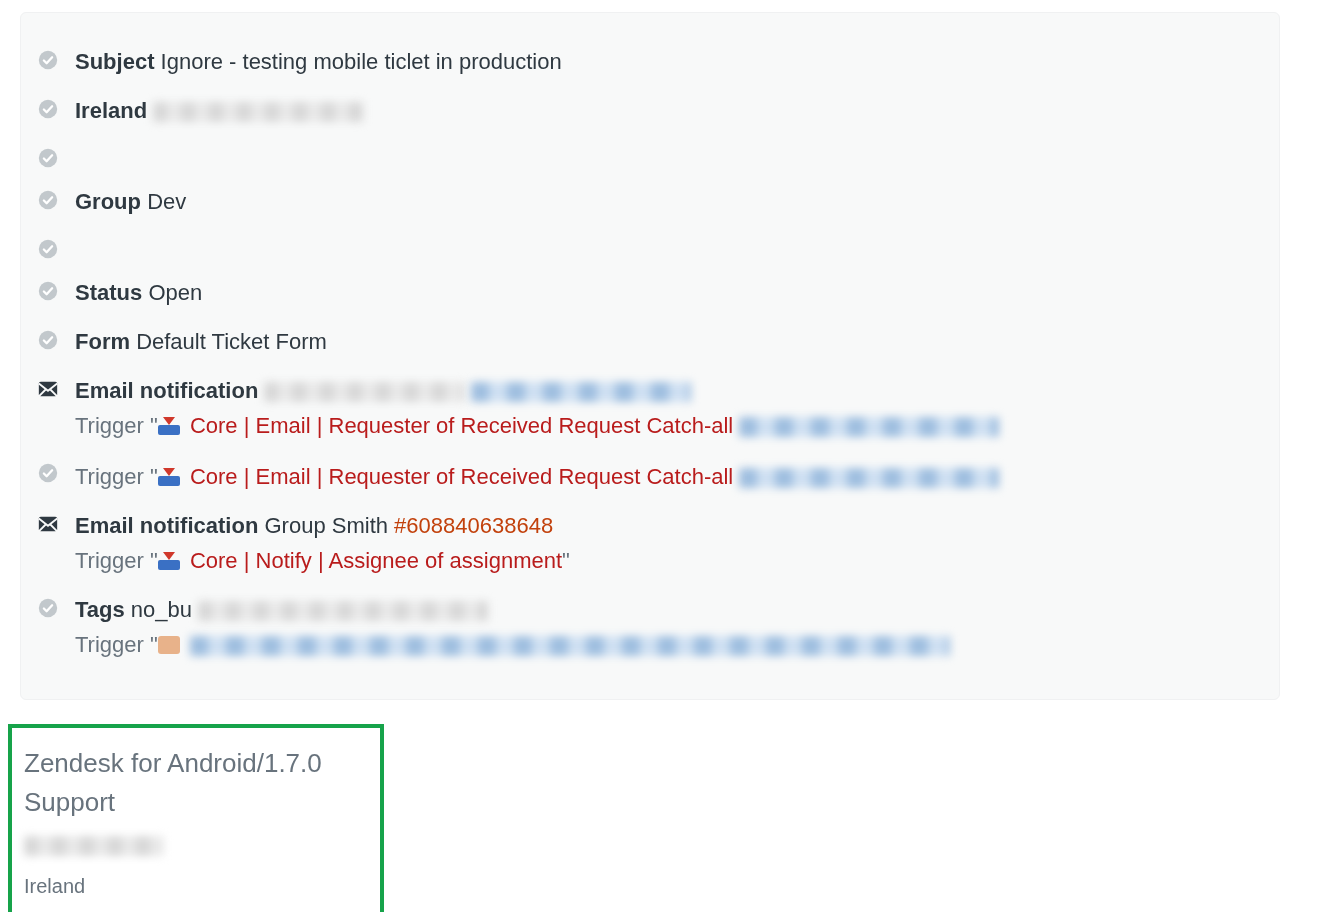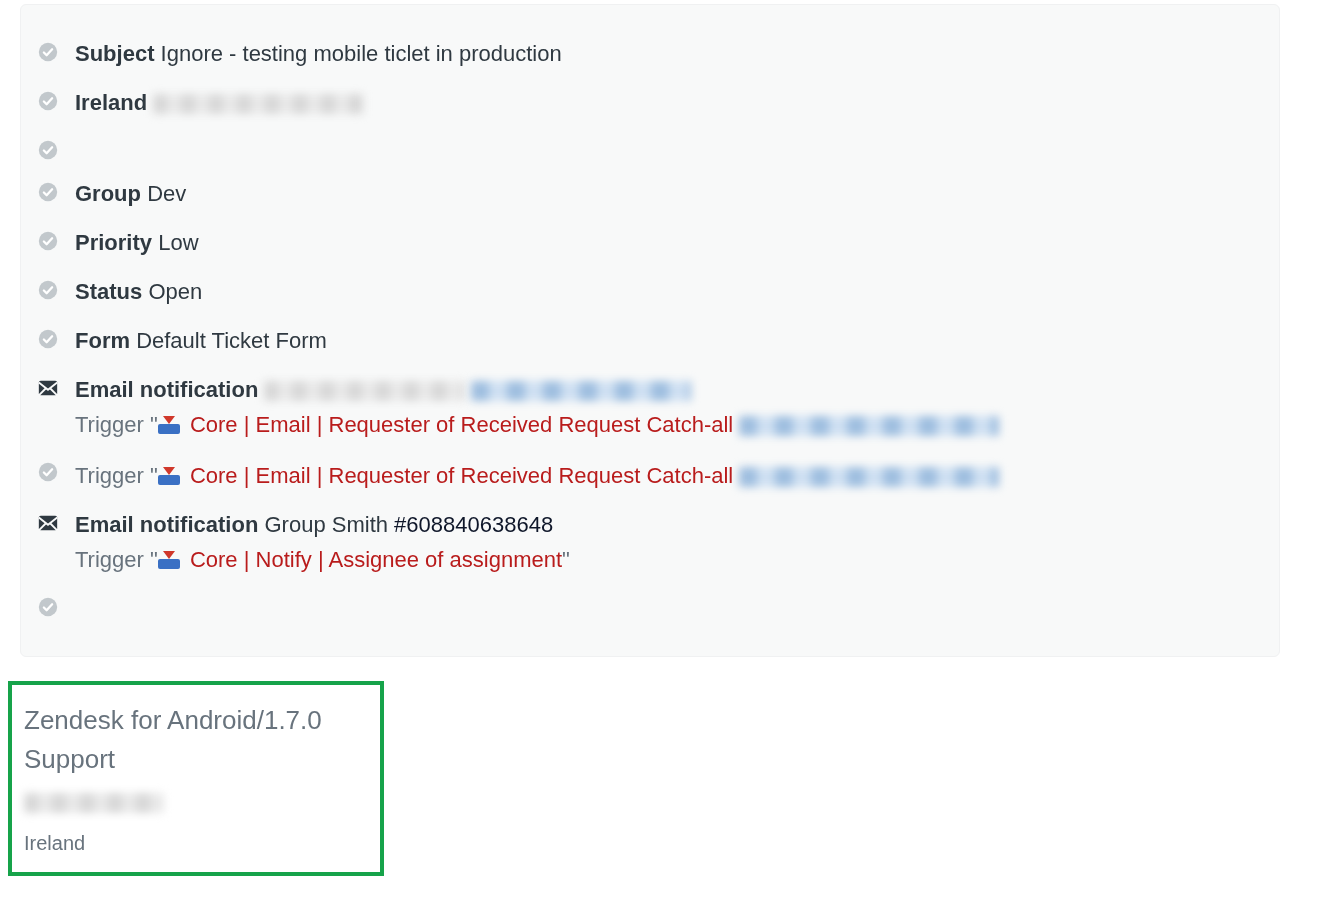--- a/index.html
+++ b/index.html
@@ -1,24 +1,24 @@
 <!DOCTYPE html>
 <html><head>
 <meta charset="utf-8">
 <style>
   html,body{margin:0;padding:0;background:#fff;font-family:-apple-system,BlinkMacSystemFont,"Segoe UI",Helvetica,Arial,sans-serif;color:#2f3941;font-size:22px;line-height:1.5}
-  .panel{width:1260px;margin:4px 0 0 20px;background:#f8f9f9;border:1px solid #f0f1f2;border-radius:6px;padding:24px 16px 30px 16px;box-sizing:border-box}
+  .panel{width:1260px;margin:12px 0 0 20px;background:#f8f9f9;border:1px solid #f0f1f2;border-radius:6px;padding:24px 16px 30px 16px;box-sizing:border-box}
   .row{display:flex;align-items:flex-start;gap:14px;padding:8px 0}
   .row .icon{flex:0 0 24px;margin-top:4px}
   .row .body{flex:1}
   .label{font-weight:700;color:#2f3941}
   .value{color:#2f3941}
   .sub{color:#68737d;margin-top:2px}
   .sub .link{color:#b91c1c}
-  .link-ref{color:#0f172a}
+  .link-ref{color:#c2410c}
   .redact{display:inline-block;vertical-align:middle;height:20px;border-radius:2px;filter:blur(4px)}
   .redact.gray{background:repeating-linear-gradient(90deg,#d8d8d8 0 14px,#e9e9e9 14px 28px)}
   .redact.blue{background:repeating-linear-gradient(90deg,#9fbfe0 0 18px,#cfe0f2 18px 36px)}
   .inbox-icon{display:inline-block;width:22px;height:18px;margin-right:4px;vertical-align:-2px;position:relative}
   .inbox-icon::before{content:"";position:absolute;left:0;right:0;bottom:0;height:10px;background:#3a70c4;border-radius:2px}
   .inbox-icon::after{content:"";position:absolute;left:5px;top:0;width:0;height:0;border-left:6px solid transparent;border-right:6px solid transparent;border-top:8px solid #d0382b}
   .hand-icon{display:inline-block;width:22px;height:18px;margin-right:4px;vertical-align:-2px;background:#e8b28a;border-radius:3px}
   .footer-box{margin:24px 0 0 8px;width:376px;border:4px solid #16a34a;padding:16px 12px 14px 12px;box-sizing:border-box}
   .footer-box .line1{color:#68737d;font-size:26px}
   .footer-box .line2{margin-top:6px}
@@ -70,23 +70,20 @@
         <div class="body">
           <div><span class="label">Group</span> <span class="value">Dev</span> </div>
         </div>
       </div>
       <div class="row">
         <div class="icon">
           <svg width="22" height="22" viewBox="0 0 24 24">
             <circle cx="12" cy="12" r="10" fill="#c2c8cc"></circle>
             <path d="M7.5 12.5 L10.5 15.5 L16.5 9" stroke="#fff" stroke-width="2.5" fill="none" stroke-linecap="round" stroke-linejoin="round"></path>
           </svg>
-        </div>
-        <div class="body">
-          <div><span class="label">Priority</span> <span class="value">Low</span> </div>
         </div>
       </div>
       <div class="row">
         <div class="icon">
           <svg width="22" height="22" viewBox="0 0 24 24">
             <circle cx="12" cy="12" r="10" fill="#c2c8cc"></circle>
             <path d="M7.5 12.5 L10.5 15.5 L16.5 9" stroke="#fff" stroke-width="2.5" fill="none" stroke-linecap="round" stroke-linejoin="round"></path>
           </svg>
         </div>
         <div class="body">
@@ -141,20 +138,24 @@
           <div class="sub"><span>Trigger "</span><span class="inbox-icon"></span> <span class="link">Core | Notify | Assignee of assignment</span><span>"</span></div>
         </div>
       </div>
       <div class="row">
         <div class="icon">
           <svg width="22" height="22" viewBox="0 0 24 24">
             <circle cx="12" cy="12" r="10" fill="#c2c8cc"></circle>
             <path d="M7.5 12.5 L10.5 15.5 L16.5 9" stroke="#fff" stroke-width="2.5" fill="none" stroke-linecap="round" stroke-linejoin="round"></path>
           </svg>
         </div>
+        <div class="body">
+          <div><span class="label">Tags</span> <span class="value">no_bu</span> <span class="redact gray" style="width:290px"></span> </div>
+          <div class="sub"><span>Trigger "</span><span class="hand-icon"></span> <span class="redact blue" style="width:760px"></span></div>
+        </div>
       </div>
     </div>
 </div>
 
 <div class="footer-box">
   <div class="line1">Zendesk for Android/1.7.0 Support</div>
   <div class="line2"><span class="redact gray" style="width:140px"></span></div>
   <div class="line3">Ireland</div>
 </div>
 

